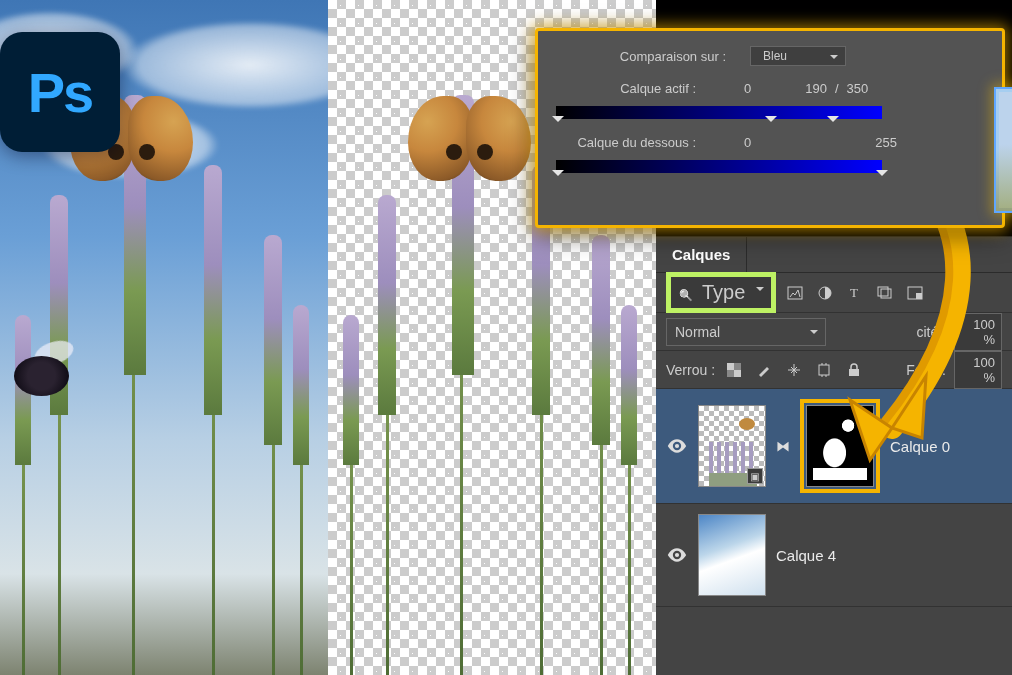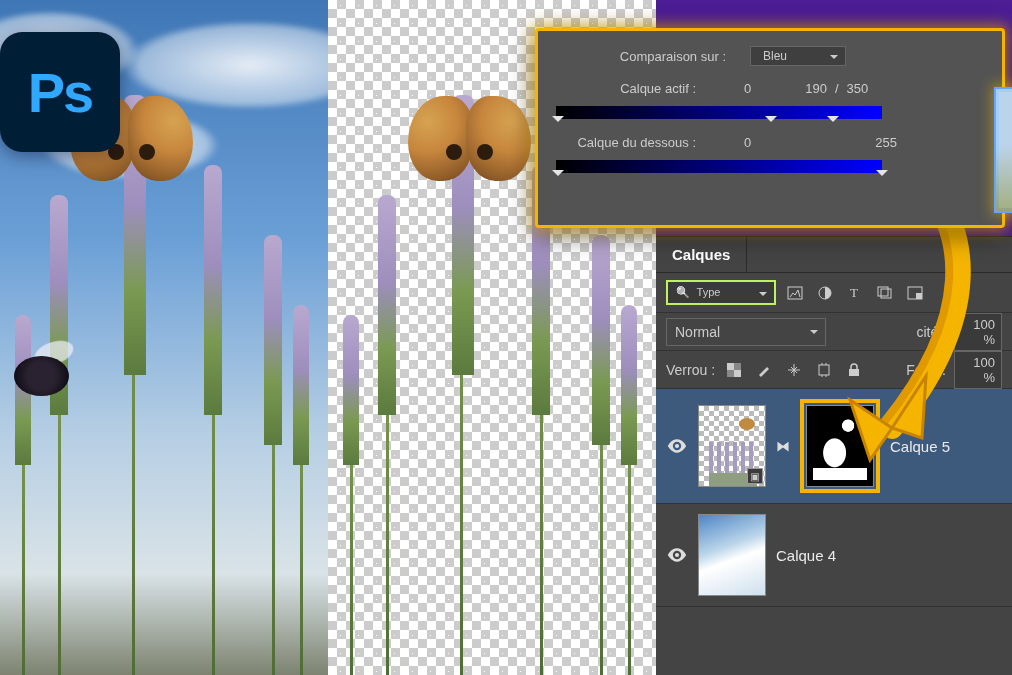--- a/index.html
+++ b/index.html
@@ -26,21 +26,21 @@
 .wing { position:absolute; width:65px; height:85px; background:radial-gradient(circle at 30% 30%,#d6a352 0%,#c7873d 40%,#8c5a28 80%,#3d2a14 100%); border-radius:60% 40% 50% 50%; }
 .wing.r { transform:scaleX(-1); left:58px; }
 .eye { position:absolute; width:16px; height:16px; background:#2b1c0e; border-radius:50%; }
 .bee { position:absolute; width:90px; height:70px; }
 .bee-body { position:absolute; top:20px; left:10px; width:55px; height:40px; background:radial-gradient(circle,#2a2230 40%,#0a0710 90%); border-radius:50%; }
 .bee-wing { position:absolute; top:6px; left:30px; width:40px; height:22px; background:rgba(240,240,250,.7); border-radius:50%; transform:rotate(-18deg); filter:blur(.5px);}
 
 .ps-logo { position:absolute; top:32px; left:0; width:120px; height:120px; background:#001e36; border-radius:22px; display:flex; align-items:center; justify-content:center; color:#31a8ff; font-size:56px; font-weight:700; font-family:Arial,sans-serif; letter-spacing:-2px; box-shadow:0 4px 18px rgba(0,0,30,.4); }
 
 
-.ps-panels { position:absolute; right:0; top:0; width:356px; height:675px; background:#4c1d95; }
+.ps-panels { position:absolute; right:0; top:0; width:356px; height:675px; background:#000000; }
 
 
 .blendif { position:absolute; top:28px; left:535px; width:470px; height:200px; background:#535353; border:3px solid #f5b400; box-shadow:0 0 14px 4px rgba(245,180,0,.55), 0 6px 26px rgba(0,0,0,.6); border-radius:4px; padding:14px 18px 10px; z-index:30; }
 .blendif-thumb { position:absolute; top:56px; right:-6px; width:126px; height:126px; border:2px solid #5fa7ff; background:linear-gradient(180deg,#a6cef0 50%,#97a27b 100%); box-shadow:0 0 12px 3px rgba(255,200,0,.4); transform:translateX(112px);}
 .blendif-thumb::after{content:"";position:absolute;inset:3px;background:
   radial-gradient(circle at 70% 25%,#c8883d 0 7%,transparent 8%),
   radial-gradient(circle at 30% 70%,#252030 0 7%,transparent 8%),
   linear-gradient(180deg,#bcd3ec 45%,#a4b085 100%);}
 .row { display:flex; align-items:center; gap:24px; height:22px; }
 .row label { text-align:right; width:140px; font-size:13px; }
@@ -52,21 +52,21 @@
 .tri.split-r{border-top-color:#e5e5e5; transform:translateX(3px) }
 .vals { display:flex; gap:54px; margin-left:158px; font-size:13px; }
 
 
 .layers { position:absolute; left:0; top:236px; right:0; bottom:0; background:#444; border-top:1px solid #2b2b2b; }
 .close-x { position:absolute; top:242px; left:12px; color:#bbb; font-size:15px; cursor:pointer;}
 .tabs { display:flex; border-bottom:1px solid #2b2b2b; }
 .tab { padding:9px 16px; font-size:15px; font-weight:600; background:#3a3a3a; border-right:1px solid #2b2b2b; cursor:pointer; }
 .tab.active { background:#444; color:#fff; }
 .filterbar { display:flex; gap:8px; align-items:center; height:40px; padding:0 10px; border-bottom:1px solid #323232;}
-.mini-select { background:#3a3a3a; border:2px solid #bef264; padding:4px 24px 4px 8px; position:relative; font-size:11px; width:110px; cursor:pointer;}
+.mini-select { background:#3a3a3a; border:5px solid #bef264; padding:4px 24px 4px 8px; position:relative; font-size:20px; width:110px; cursor:pointer;}
 .mini-select::before{content:"🔍"; font-size:11px; margin-right:4px; filter:grayscale(1) brightness(1.6);}
 .mini-select::after{content:""; position:absolute; right:7px; top:10px; border:4px solid transparent; border-top-color:#ccc;}
 .ico { width:22px; height:22px; display:inline-flex; align-items:center; justify-content:center; color:#c8c8c8; cursor:pointer;}
 .blend-row,.lock-row{display:flex;align-items:center;gap:8px;height:38px;padding:0 10px;border-bottom:1px solid #323232;font-size:14px;}
 .wide-select{background:transparent;border:1px solid #666;padding:5px 22px 5px 8px;position:relative;width:160px;cursor:pointer;}
 .wide-select::after{content:"";position:absolute;right:7px;top:11px;border:4px solid transparent;border-top-color:#ccc;}
 .spacer{flex:1}
 .val-input{background:#3a3a3a;border:1px solid #666;padding:3px 6px;width:48px;text-align:right;font-size:13px;}
 
 .layer { display:flex; align-items:center; gap:10px; padding:10px 10px; border-bottom:1px solid #323232; position:relative; }
@@ -301,21 +301,21 @@
       </div>
       <div class="thumb trans">
         <div class="mini-fly"></div>
           <div class="mini-lav"></div>
         <div class="smart-badge">▣</div>
       </div>
       <div class="link-ico">⧓</div>
       <div class="mask-frame">
         <div class="thumb mask"></div>
       </div>
-      <span class="layer-name">Calque 5</span>
+      <span class="layer-name">Calque 0</span>
     </div>
 
     <div class="layer">
       <div class="eye-col">
         <svg class="eye-svg" viewBox="0 0 24 16">
             <path fill="#ddd" d="M12 0C5 0 1 8 1 8s4 8 11 8 11-8 11-8S19 0 12 0zm0 13a5 5 0 1 1 0-10 5 5 0 0 1 0 10z"></path>
             <circle cx="12" cy="8" r="2.5" fill="#ddd"></circle>
           </svg>
       </div>
       <div class="thumb sky-th"></div>

